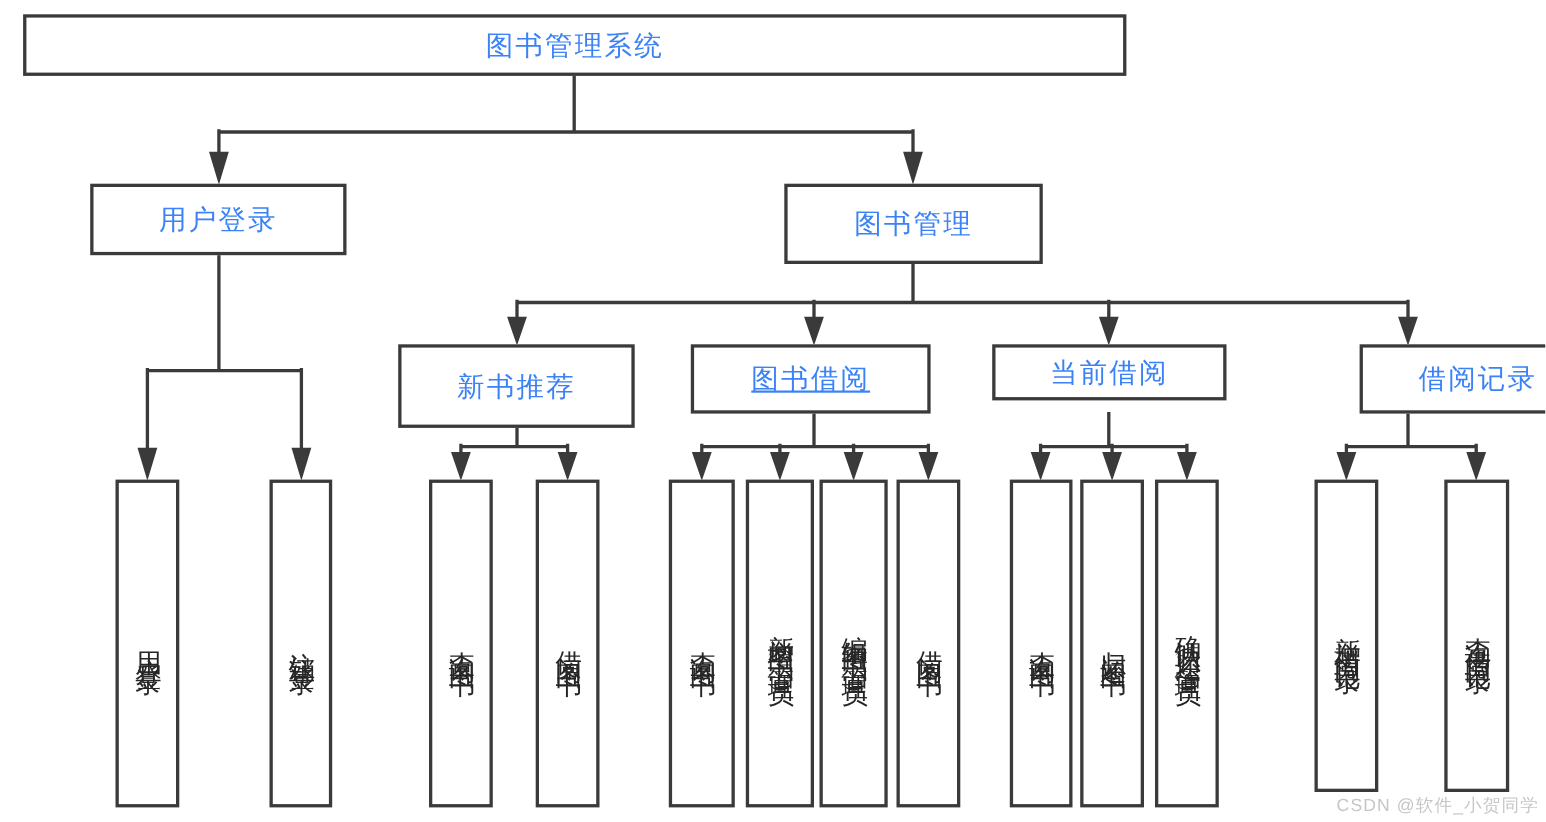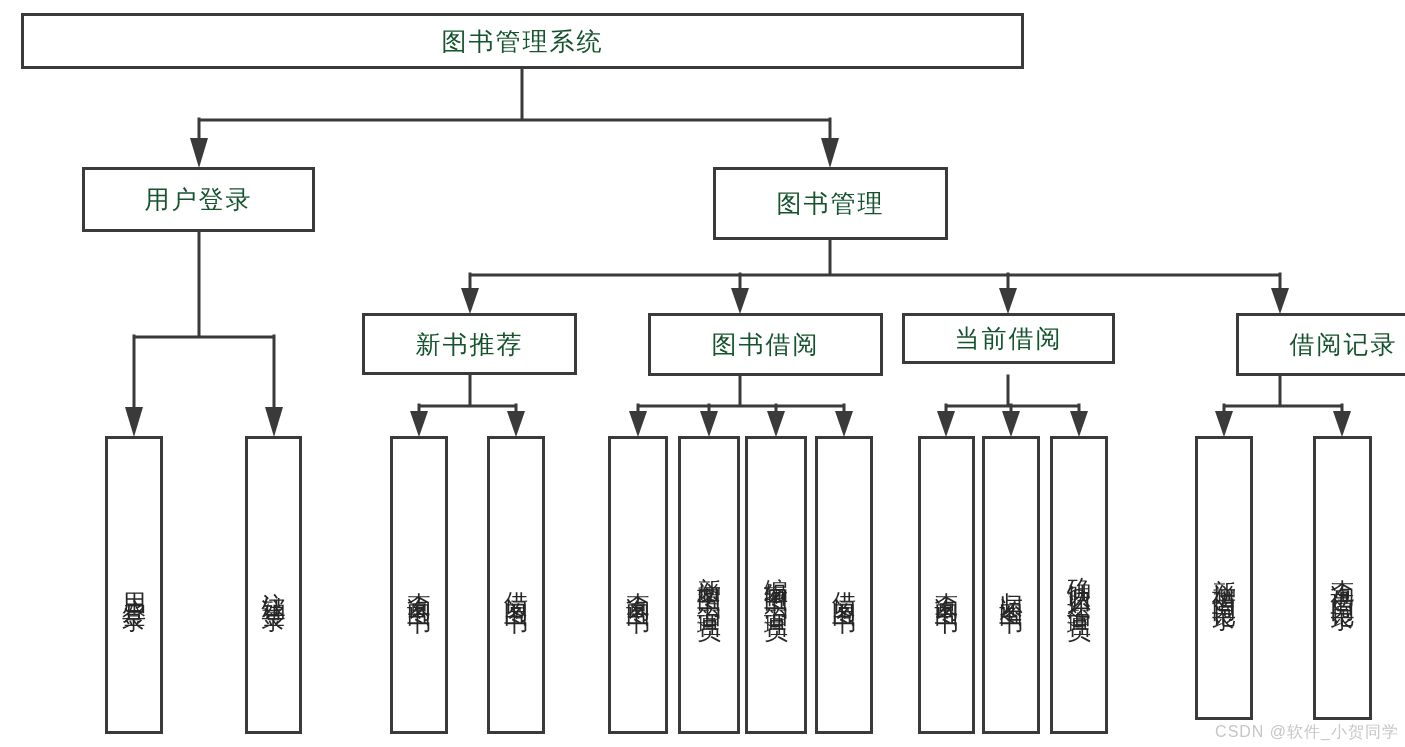--- a/index.html
+++ b/index.html
@@ -22,21 +22,21 @@
     z-index: 1;
   }
   .node {
     position: absolute;
     box-sizing: border-box;
     border: 3px solid #3a3a3a;
     background: #ffffff;
     display: flex;
     align-items: center;
     justify-content: center;
-    color: #14532d;
+    color: #3b82f6;
     font-size: 25px;
     letter-spacing: 2px;
     z-index: 2;
   }
   .vnode {
     position: absolute;
     box-sizing: border-box;
     border: 3px solid #3a3a3a;
     background: #ffffff;
     display: flex;
@@ -96,22 +96,22 @@
       <polygon points="1215,411 1233,411 1224,437"></polygon>
       <polygon points="1333,411 1351,411 1342,437"></polygon>
     </g>
   </svg>
 
   <div class="node" style="left:21px; top:13px; width:1003px; height:56px;">图书管理系统</div>
 
   <div class="node" style="left:82px; top:167px; width:233px; height:65px;">用户登录</div>
   <div class="node" style="left:713px; top:167px; width:235px; height:73px;">图书管理</div>
 
-  <div class="node" style="left:362px; top:313px; width:215px; height:62px;">新书推荐</div>
-  <div class="node" style="left:648px; top:313px; width:235px; height:63px;">图书借阅</div>
+  <div class="node" style="left:362px; top:313px; width:215px; height:76px;">新书推荐</div>
+  <div class="node" style="left:628px; top:313px; width:218px; height:63px;text-decoration:underline;">图书借阅</div>
   <div class="node" style="left:902px; top:313px; width:213px; height:51px;">当前借阅</div>
   <div class="node" style="left:1236px; top:313px; width:215px; height:63px;">借阅记录</div>
 
   <div class="vnode" style="left:105px; top:436px; width:58px; height:298px;">用户登录</div>
   <div class="vnode" style="left:245px; top:436px; width:57px; height:298px;">注销登录</div>
 
   <div class="vnode" style="left:390px; top:436px; width:58px; height:298px;">查询图书</div>
   <div class="vnode" style="left:487px; top:436px; width:58px; height:298px;">借阅图书</div>
 
   <div class="vnode" style="left:608px; top:436px; width:60px; height:298px;">查询图书</div>

